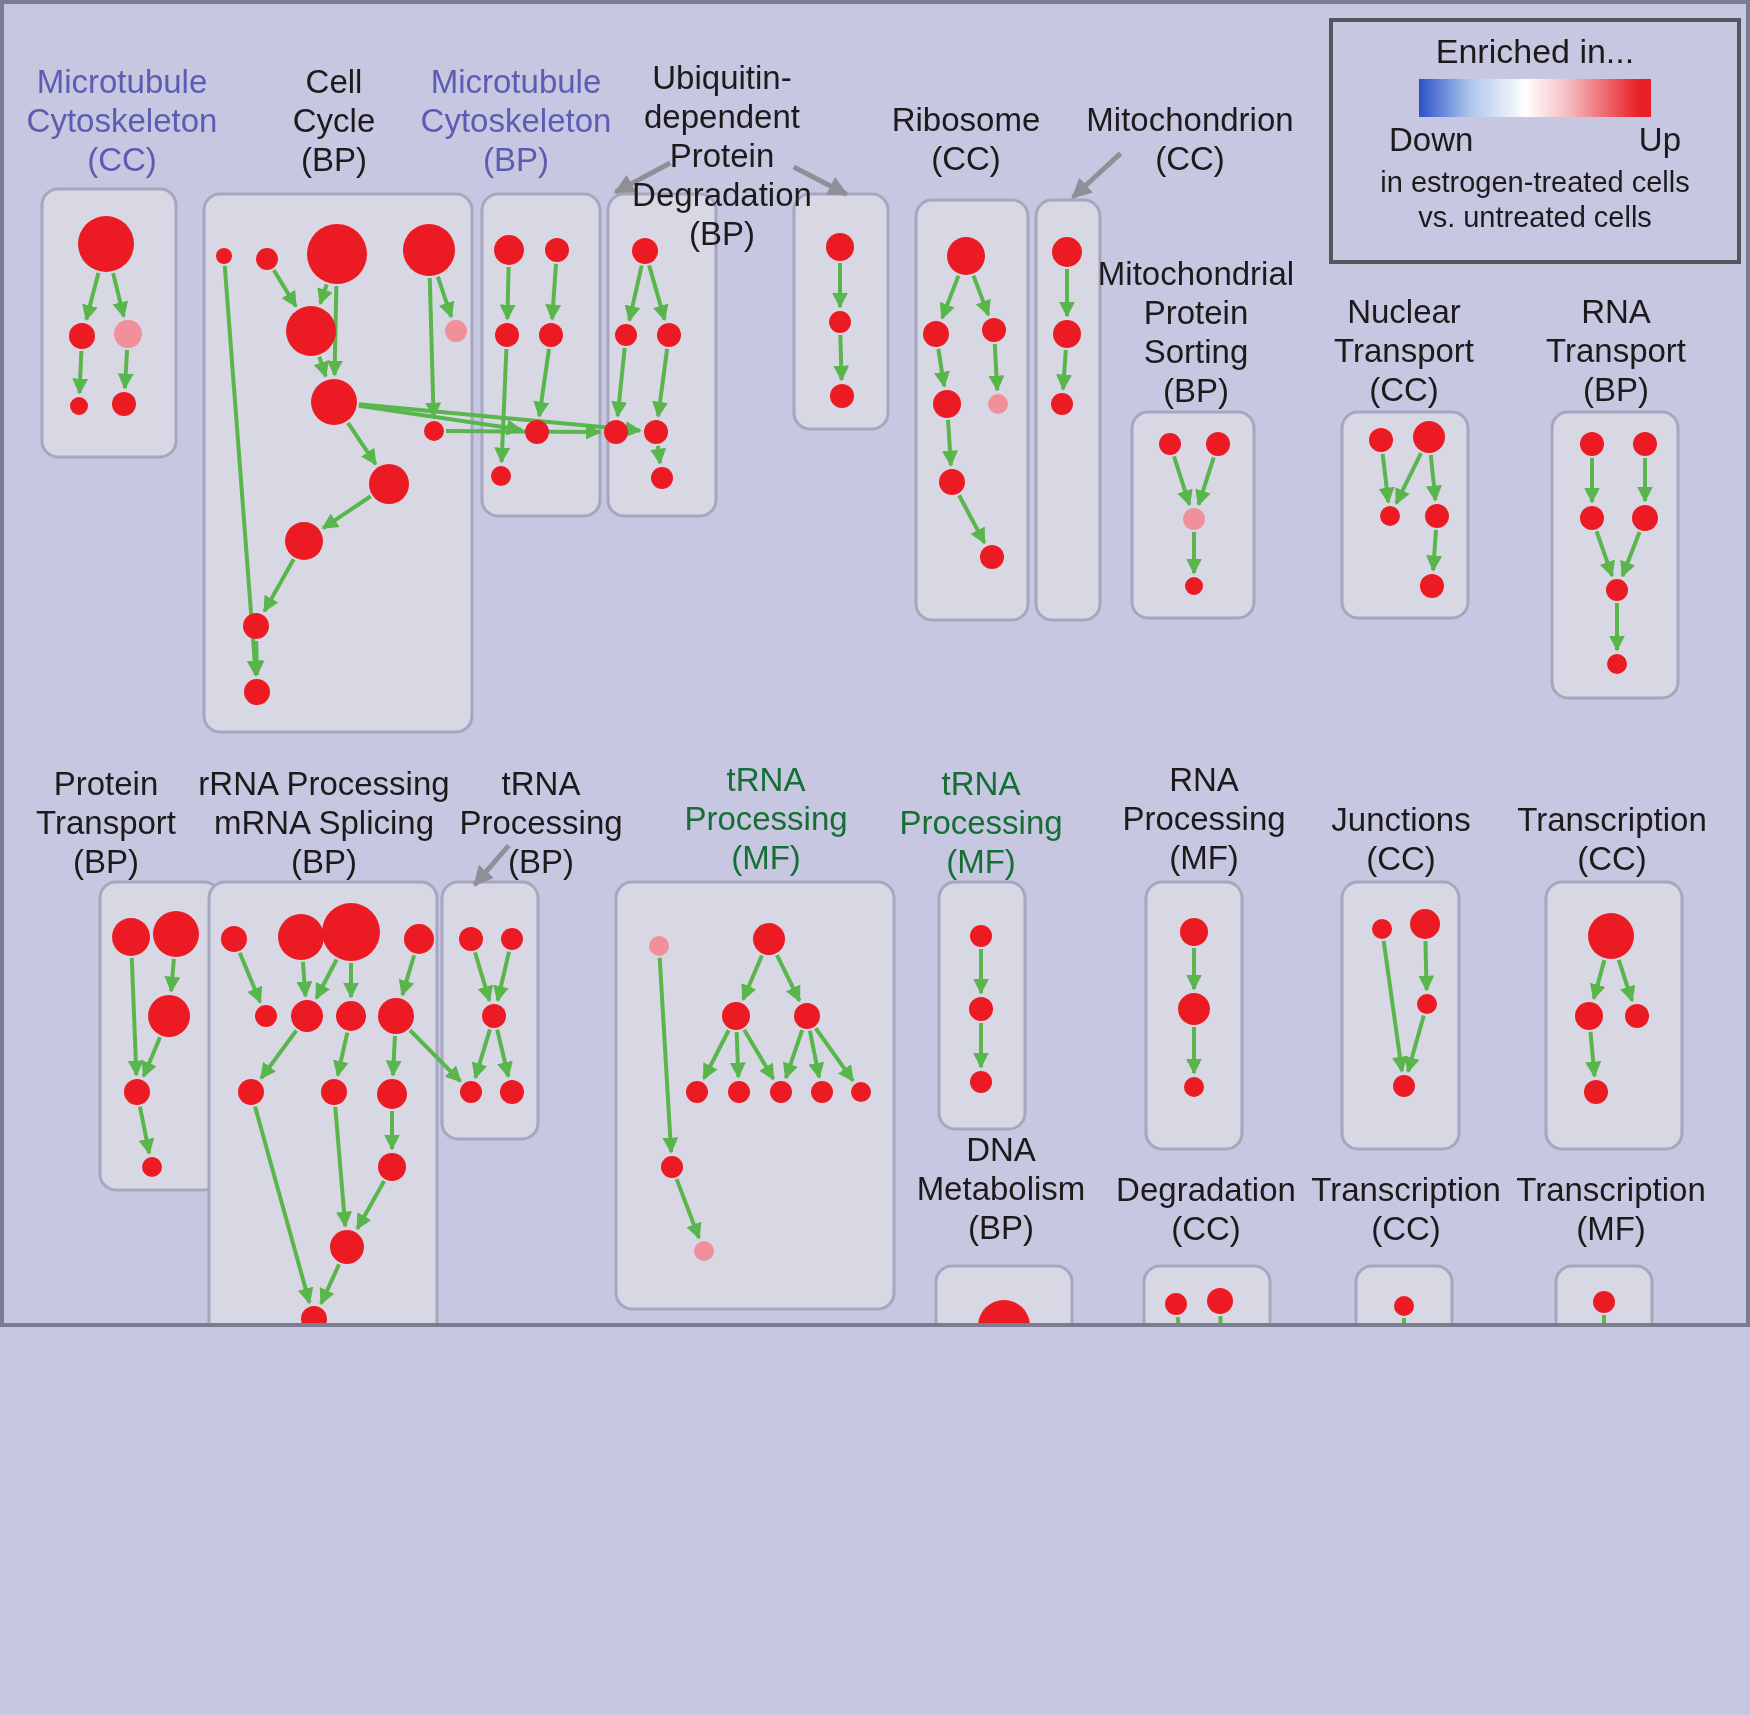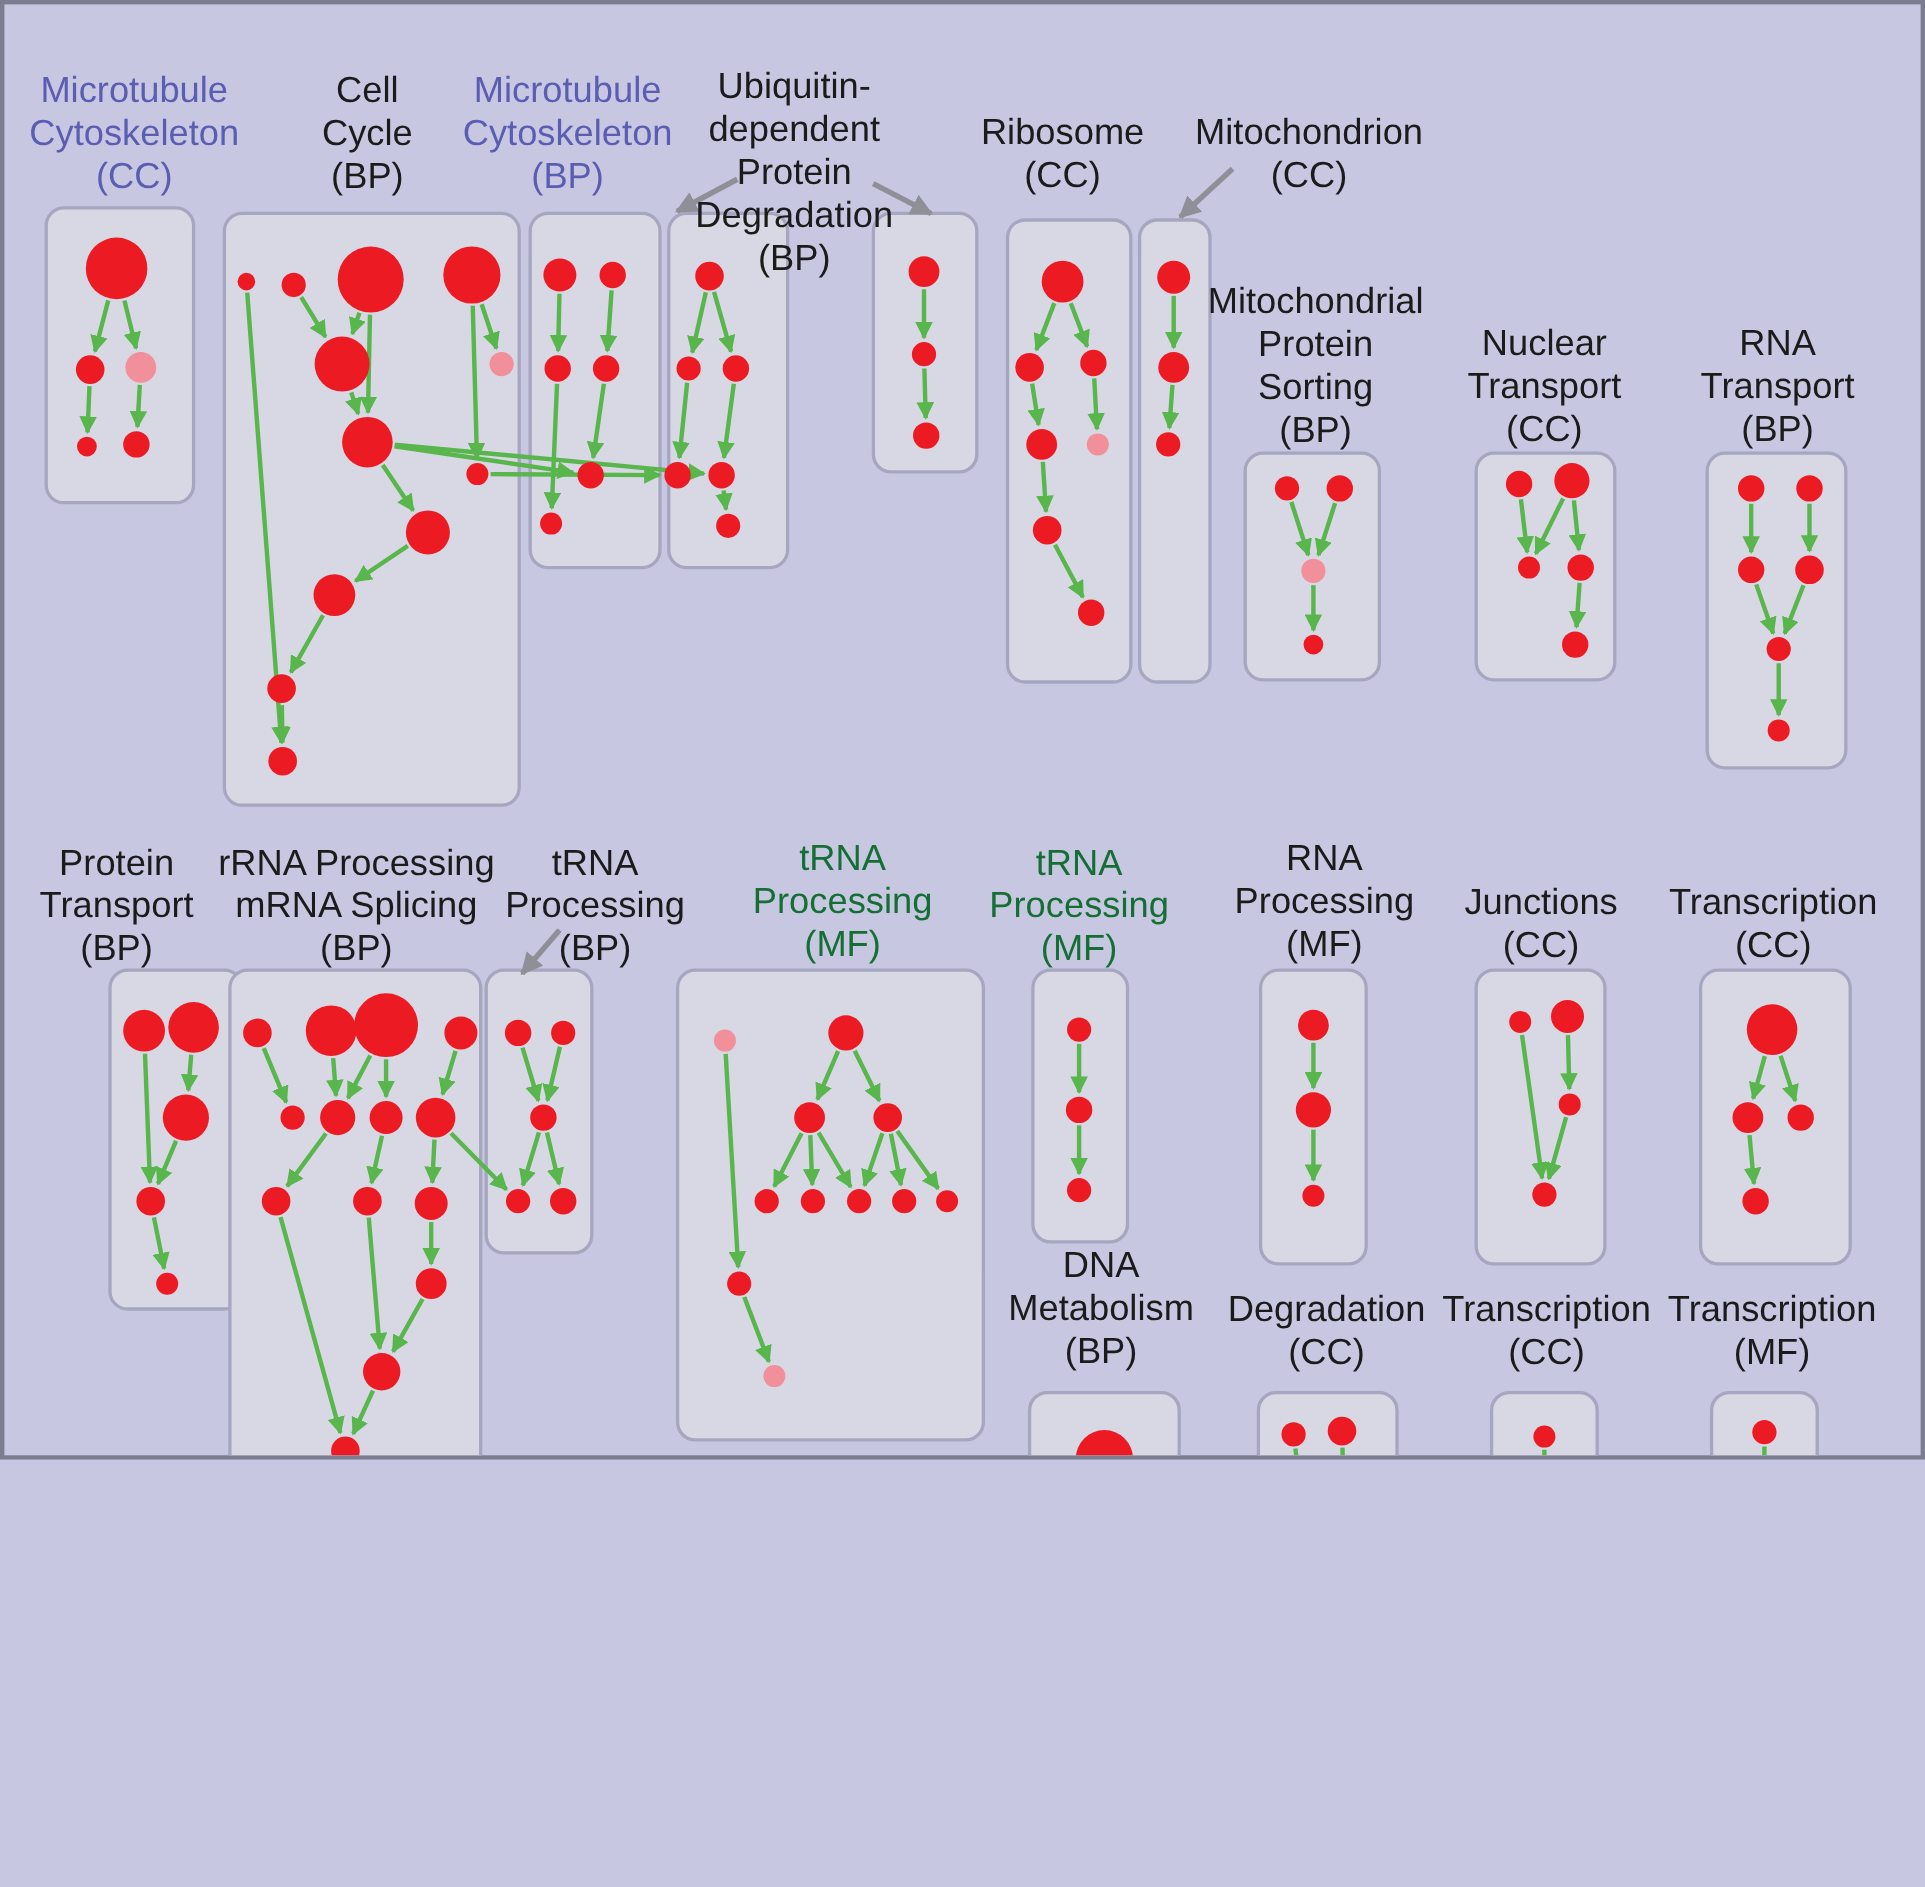--- a/index.html
+++ b/index.html
@@ -398,13 +398,23 @@
 (CC)</div>
       <div class="glabel black" style="left: 1402px; top: 1166px;">Transcription
 (CC)</div>
       <div class="glabel black" style="left: 1607px; top: 1166px;">Transcription
 (MF)</div>
       <div class="glabel black" style="left: 118px; top: 1316px;">Tight
 Junctions
 (CC)</div>
     </div>
 
+  <div class="legend">
+    <div class="legend-title">Enriched in...</div>
+    <div class="legend-bar"></div>
+    <div class="legend-ends">
+      <span class="legend-down">Down</span>
+      <span class="legend-up">Up</span>
+    </div>
+    <div class="legend-note">in estrogen-treated cells
+vs. untreated cells</div>
+  </div>
 </div>
 
 </body></html>

